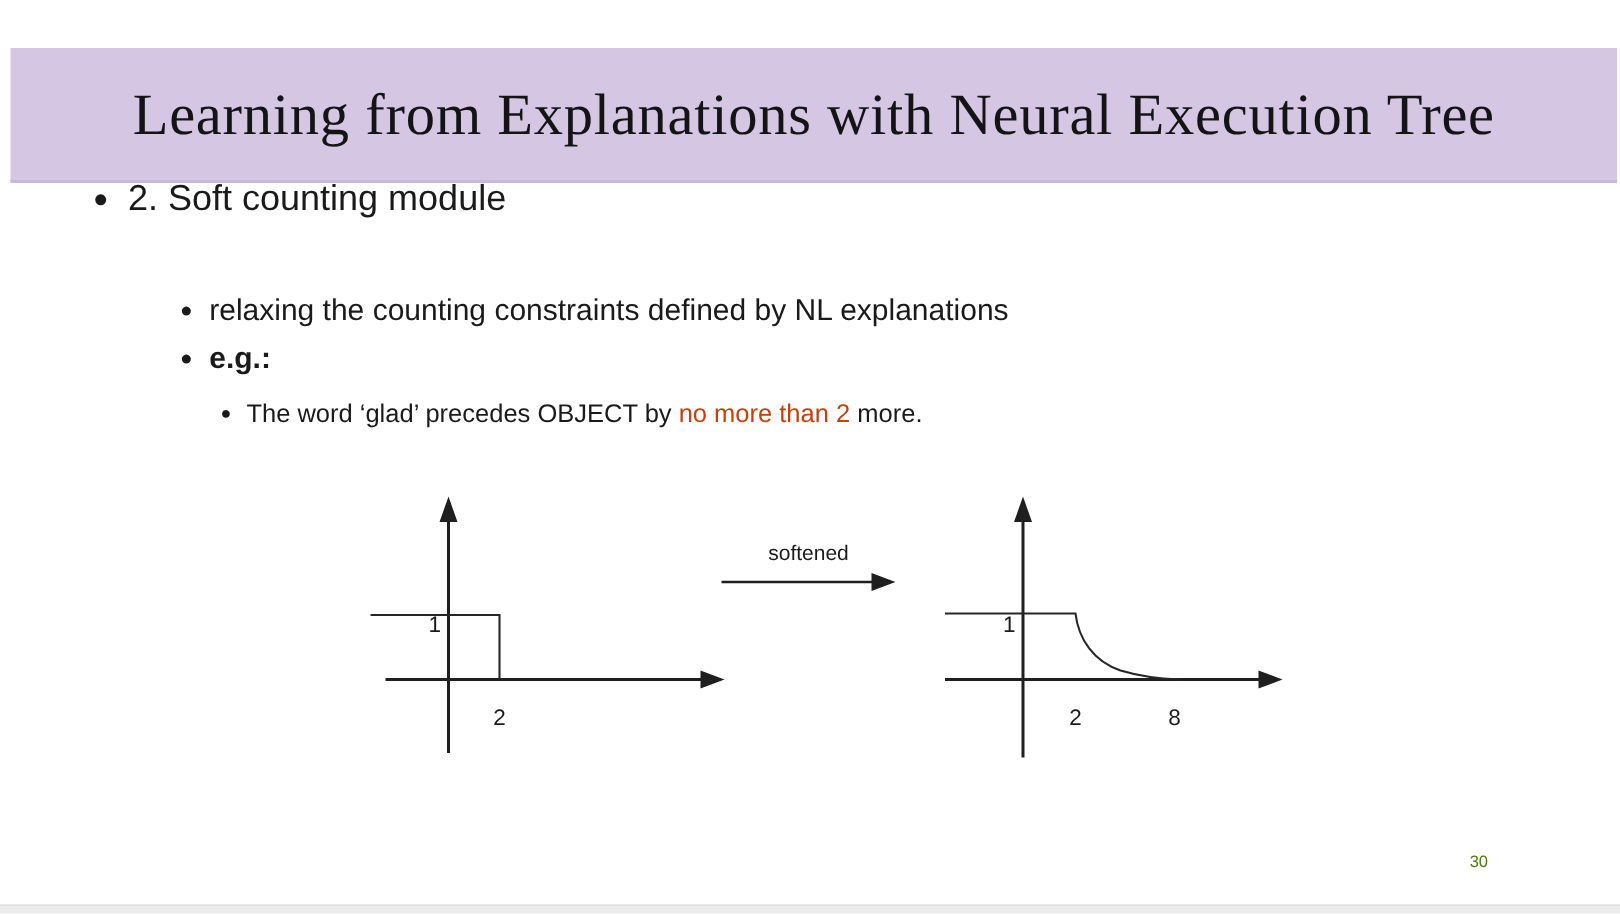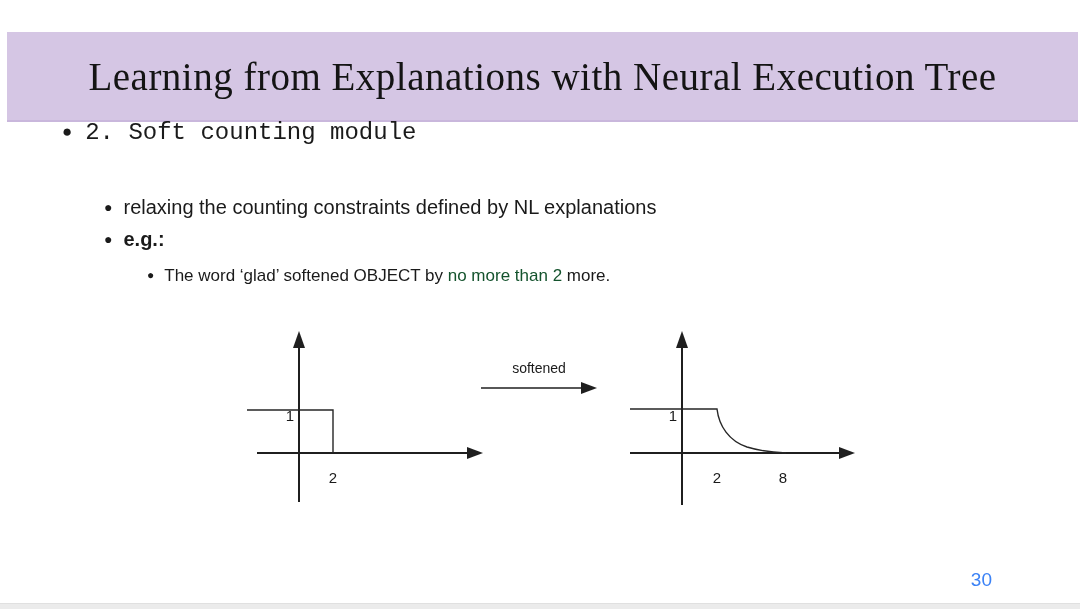--- a/index.html
+++ b/index.html
@@ -13,38 +13,38 @@
     background:#d5c6e4;border-bottom:2px solid #c9b7dc;
     display:flex;align-items:center;justify-content:center;margin-top:32px;
   }
   .header .title{
     font-family:"Liberation Serif","DejaVu Serif",serif;
     font-size:39px;color:#141414;letter-spacing:.5px;white-space:nowrap;
   }
   
   .bullet{position:absolute;color:#1a1a1a;white-space:nowrap;}
   .bullet .dot{display:inline-block;}
-  .b1{left:62px;top:119px;font-size:24px;font-family:Liberation Mono, monospace;}
+  .b1{left:62px;top:119px;font-size:24px;}
   .b1 .dot{font-size:17px;vertical-align:2px;margin-right:13px;}
-  .b2{left:104px;font-size:20px;}
+  .b2{left:120px;font-size:20px;}
   .b2 .dot{font-size:14px;vertical-align:2px;margin-right:11px;}
   .b2-0{top:196px;}
   .b2-1{top:228px;font-weight:bold;}
   .b3{left:147px;top:266px;font-size:17px;}
   .b3 .dot{font-size:12px;vertical-align:2px;margin-right:10px;}
-  .red{color:#14532d;}
+  .red{color:#c2410c;}
   
   .plot{position:absolute;}
   .plot svg{display:block;}
   .plot text{font-family:"Liberation Sans",sans-serif;font-size:15px;fill:#1a1a1a;}
   .softened{position:absolute;left:478px;top:360px;width:122px;text-align:center;}
   .softened .lbl{font-size:14px;color:#1a1a1a;display:block;margin-bottom:4px;}
   
   .page-num{
-    position:absolute;right:88px;top:569px;font-size:19px;color:#3b82f6;text-align:right;
+    position:absolute;right:88px;top:569px;font-size:11px;color:#4d7c0f;text-align:right;
   }
   .footer-strip{
     position:absolute;left:0;right:0;bottom:0;height:5px;
     background:#ebebeb;border-top:1px solid #e0e0e0;
   }
 </style>
 </head>
 <body>
 
 <div class="header">
@@ -56,21 +56,21 @@
 </div>
 
 <div class="bullet b2 b2-0">
   <span class="dot">●</span><span>relaxing the counting constraints defined by NL explanations</span>
 </div>
 <div class="bullet b2 b2-1">
   <span class="dot">●</span><span>e.g.:</span>
 </div>
 
 <div class="bullet b3">
-  <span class="dot">●</span><span>The word ‘glad’ softened OBJECT by </span><span class="red">no more than 2</span><span> more.</span>
+  <span class="dot">●</span><span>The word ‘glad’ precedes OBJECT by </span><span class="red">no more than 2</span><span> more.</span>
 </div>
 
 <div class="plot" style="left:230px;top:325px;">
   <svg width="270" height="185" viewBox="0 0 270 185">
 
     <line x1="69" y1="20" x2="69" y2="177" stroke="#1f1f1f" stroke-width="2"></line>
     <polygon points="69,6 63,23 75,23" fill="#1f1f1f"></polygon>
 
     <line x1="27" y1="128" x2="240" y2="128" stroke="#1f1f1f" stroke-width="2"></line>
     <polygon points="253,128 237,122 237,134" fill="#1f1f1f"></polygon>

